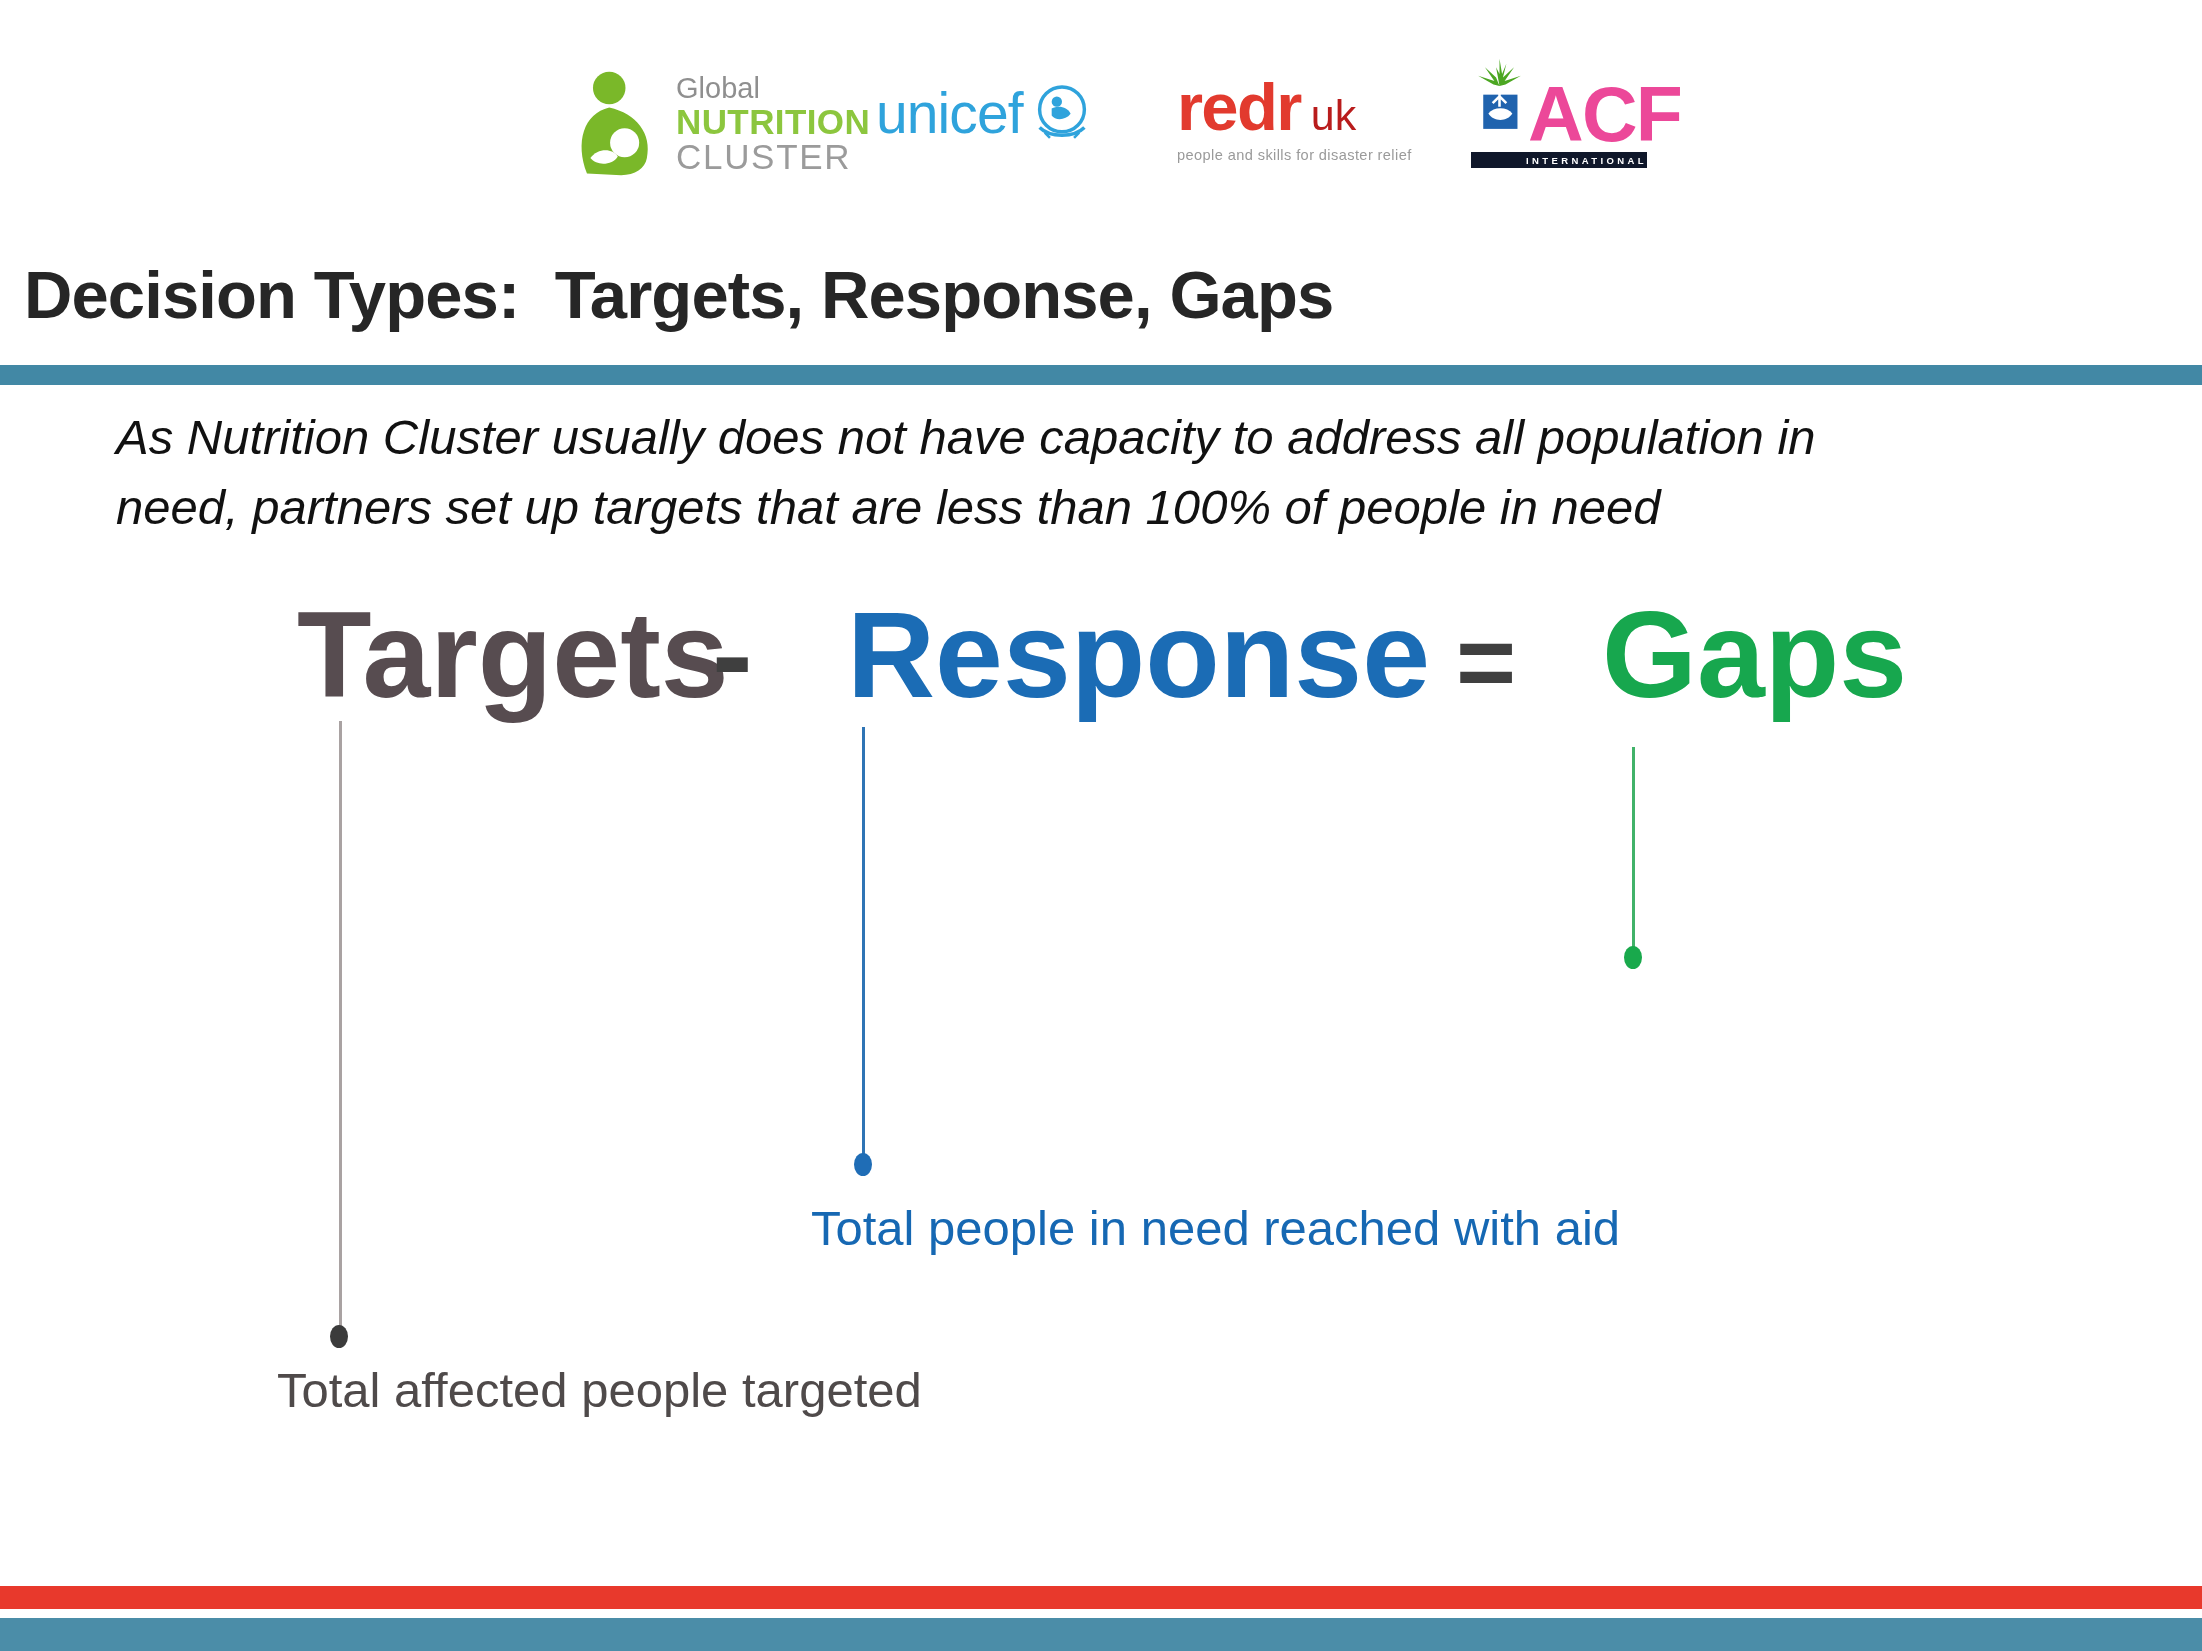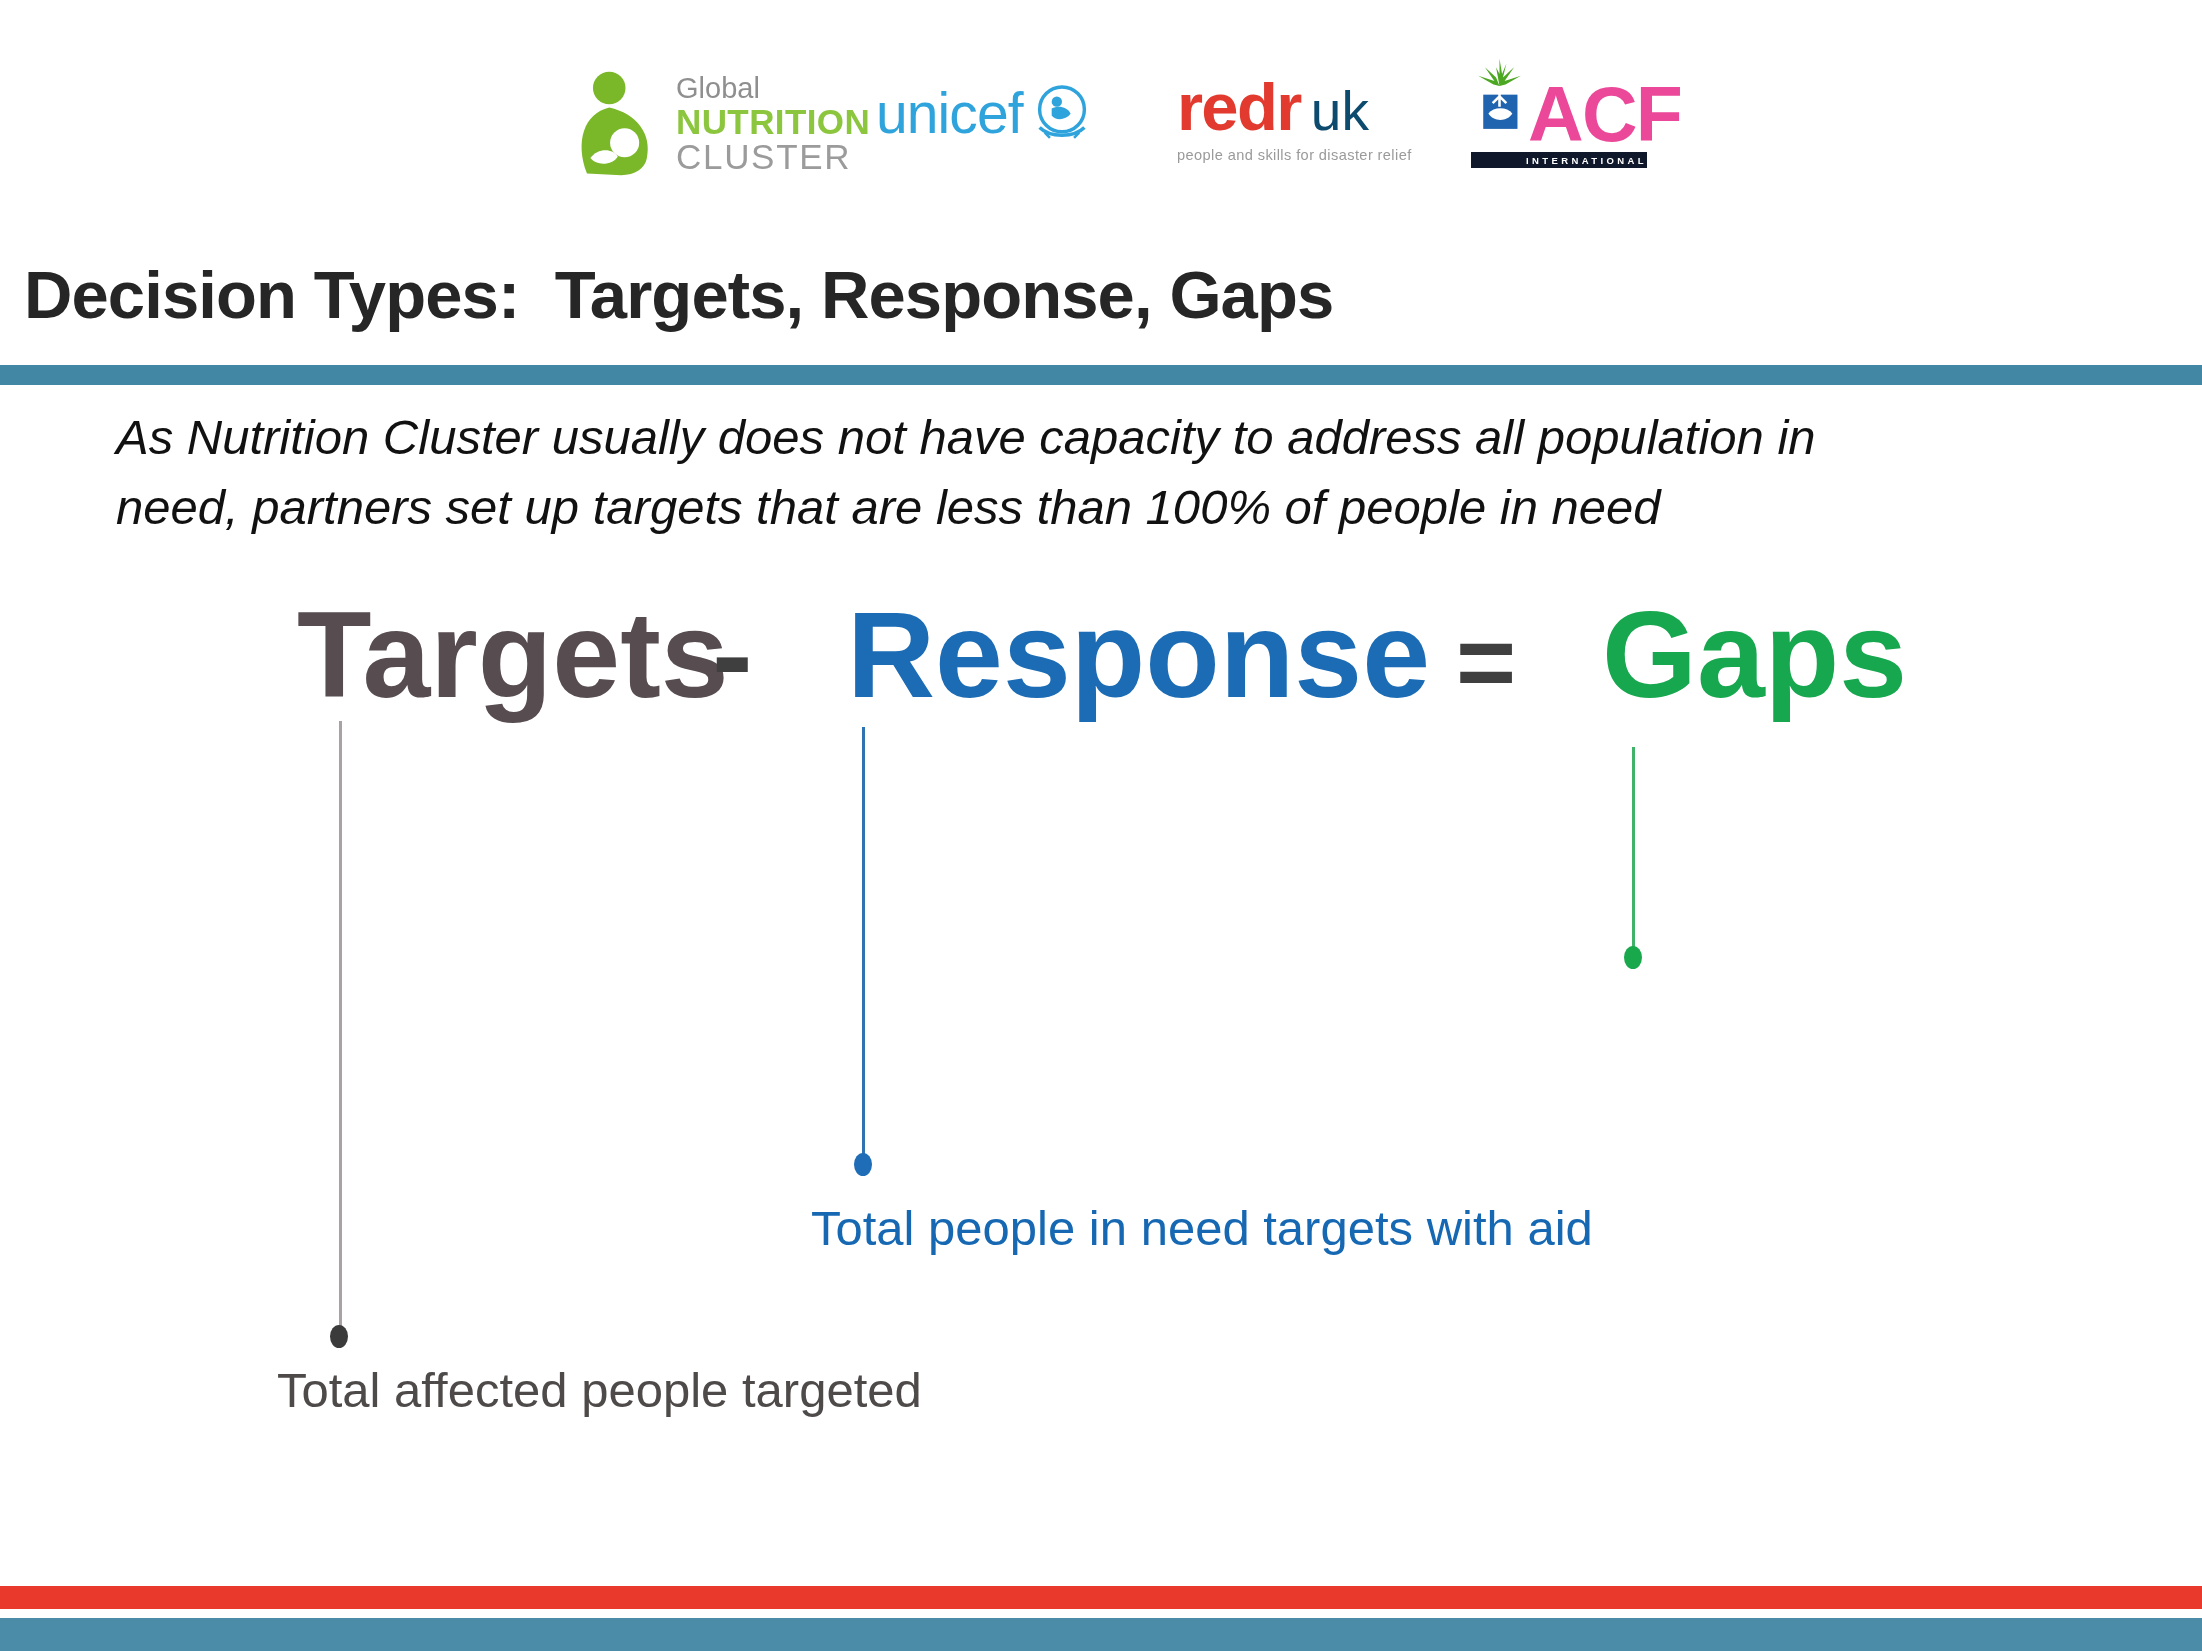--- a/index.html
+++ b/index.html
@@ -12,21 +12,21 @@
   .gnc{position:absolute;left:575px;top:53px;display:flex;align-items:center;gap:12px;}
   .gnc-text{display:flex;flex-direction:column;line-height:1.02;}
   .gnc-l1{font-size:29px;color:#8f8f8f;}
   .gnc-l2{font-size:35px;font-weight:bold;color:#8cc63e;letter-spacing:0.4px;}
   .gnc-l3{font-size:35px;color:#9b9b9b;letter-spacing:1.7px;}
   .unicef{position:absolute;left:876px;top:64px;display:flex;align-items:center;gap:8.6px;}
   .unicef-word{font-size:57px;color:#2fa3dc;letter-spacing:-0.9px;}
   .redr{position:absolute;left:1177px;top:57px;}
   .redr-row{display:flex;align-items:baseline;}
   .redr-main{font-size:67px;font-weight:bold;color:#e23a2e;letter-spacing:-1.7px;line-height:1;}
-  .redr-uk{font-size:55px;color:#0c4a6e;font-weight:300;margin-left:10.3px;line-height:1;}
+  .redr-uk{font-size:43px;color:#b91c1c;font-weight:300;margin-left:10.3px;line-height:1;}
   .redr-tag{font-size:14.6px;color:#9a9a9a;margin-top:6.9px;letter-spacing:0.4px;}
   .acf{position:absolute;left:1471px;top:41px;width:181px;}
   .acf-top{display:flex;align-items:flex-end;}
   .acf-word{font-size:77px;font-weight:800;color:#ec4899;line-height:.9;letter-spacing:-1.7px;}
   .acf-banner{margin-top:3.4px;background:#0f172a;height:15.5px;width:176px;display:flex;align-items:center;justify-content:flex-end;}
   .acf-banner span{font-size:9.5px;color:#ffffff;letter-spacing:3.4px;font-weight:bold;}
   
   .page-title{
     position:absolute;left:24px;top:256px;font-size:67px;font-weight:bold;color:#262626;
     letter-spacing:-0.9px;white-space:pre;
@@ -137,20 +137,20 @@
   <div class="eq eq-equals">=</div>
   <div class="eq eq-gaps">Gaps</div>
 
   <div class="leader leader-targets"></div>
   <div class="dot dot-targets"></div>
   <div class="leader leader-response"></div>
   <div class="dot dot-response"></div>
   <div class="leader leader-gaps"></div>
   <div class="dot dot-gaps"></div>
 
-  <div class="ann ann-response">Total people in need targets with aid</div>
+  <div class="ann ann-response">Total people in need reached with aid</div>
   <div class="ann ann-targets">Total affected people targeted</div>
 
   <div class="footer-red"></div>
   <div class="footer-blue"></div>
 
 </div>
 
 
 </body></html>

